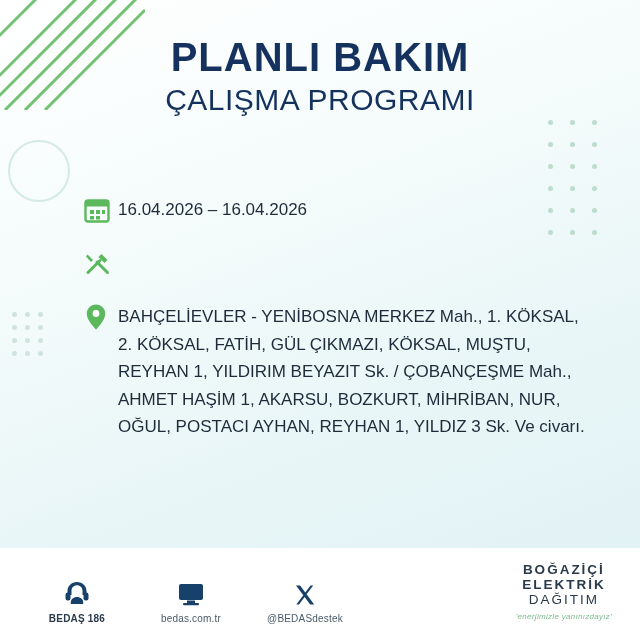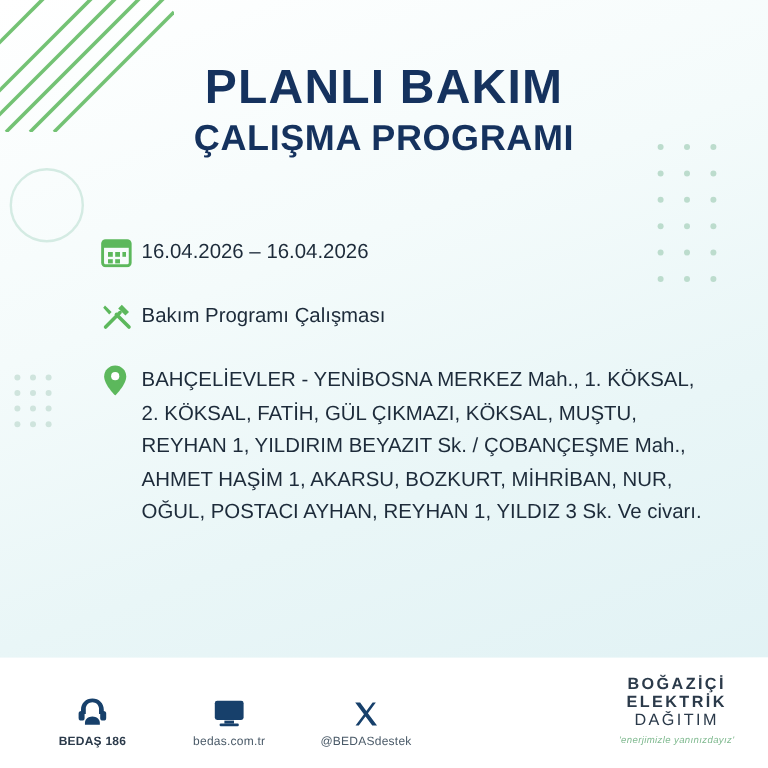--- a/index.html
+++ b/index.html
@@ -66,37 +66,37 @@
     left: 0;
     right: 0;
     bottom: 0;
     height: 92px;
     background: #ffffff;
   }
 
   
   .header {
     position: absolute;
-    top: 52px;
+    top: 36px;
     left: 0;
     right: 0;
     text-align: center;
     z-index: 5;
   }
   .title-main {
     font-size: 40px;
     font-weight: bold;
     letter-spacing: 1px;
     color: #15325e;
     line-height: 1.05;
   }
   .title-sub {
     margin-top: 6px;
     font-size: 30px;
-    font-weight: bold;
+    font-weight: normal;
     letter-spacing: 0.5px;
     color: #15325e;
     line-height: 1.05;
   }
 
   
   .info-list {
     position: absolute;
     top: 196px;
     left: 84px;
@@ -266,21 +266,20 @@
 
     <div class="info-row row-work">
       <div class="info-icon">
         <svg width="28" height="26" viewBox="0 0 28 26" xmlns="http://www.w3.org/2000/svg">
           <path d="M4 22.5 L16 10.5" stroke="#5cb85c" stroke-width="3" stroke-linecap="round"></path>
           <path d="M17.5 4 L23.5 10 L20.5 13 L14.5 7 Z" fill="#5cb85c"></path>
           <path d="M23.5 22.5 L13 12" stroke="#5cb85c" stroke-width="3" stroke-linecap="round"></path>
           <path d="M3.5 4.5 L9 10 L7 12 L2 6.5 Z" fill="#5cb85c"></path>
         </svg>
       </div>
-      <div class="info-text">Bakım Programı Çalışması</div>
     </div>
 
     <div class="info-row row-address">
       <div class="info-icon">
         <svg width="24" height="28" viewBox="0 0 24 28" xmlns="http://www.w3.org/2000/svg">
           <path d="M12 1.5 C6.9 1.5 2.8 5.6 2.8 10.7 C2.8 17.6 12 26.5 12 26.5 C12 26.5 21.2 17.6 21.2 10.7 C21.2 5.6 17.1 1.5 12 1.5 Z" fill="#5cb85c"></path>
           <circle cx="12" cy="10.5" r="3.4" fill="#ffffff"></circle>
         </svg>
       </div>
       <div class="info-text">BAHÇELİEVLER - YENİBOSNA MERKEZ Mah., 1. KÖKSAL, 2. KÖKSAL, FATİH, GÜL ÇIKMAZI, KÖKSAL, MUŞTU, REYHAN 1, YILDIRIM BEYAZIT Sk. / ÇOBANÇEŞME Mah., AHMET HAŞİM 1, AKARSU, BOZKURT, MİHRİBAN, NUR, OĞUL, POSTACI AYHAN, REYHAN 1, YILDIZ 3 Sk. Ve civarı.</div>

